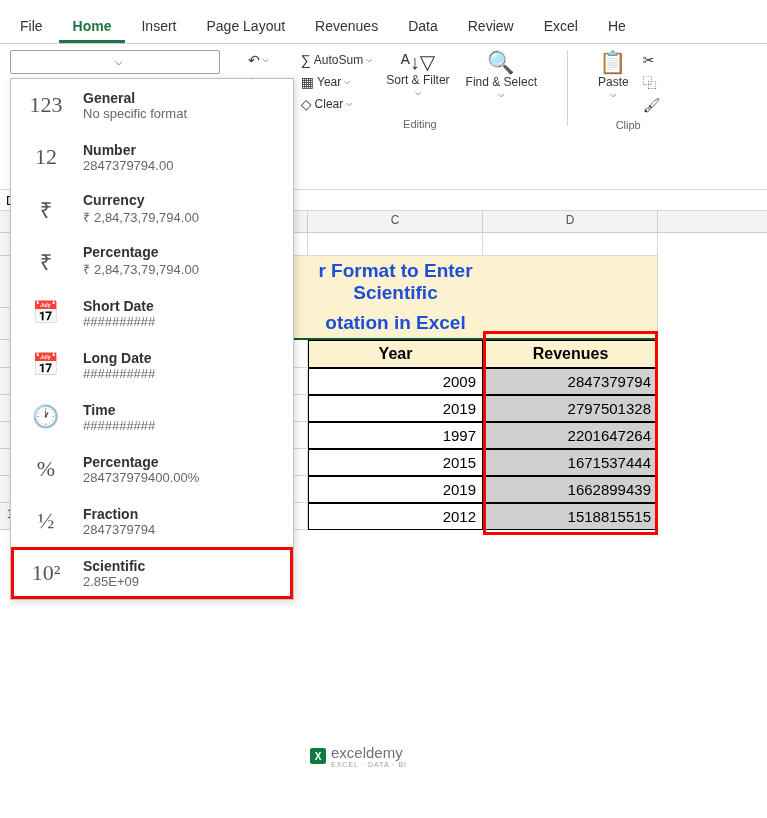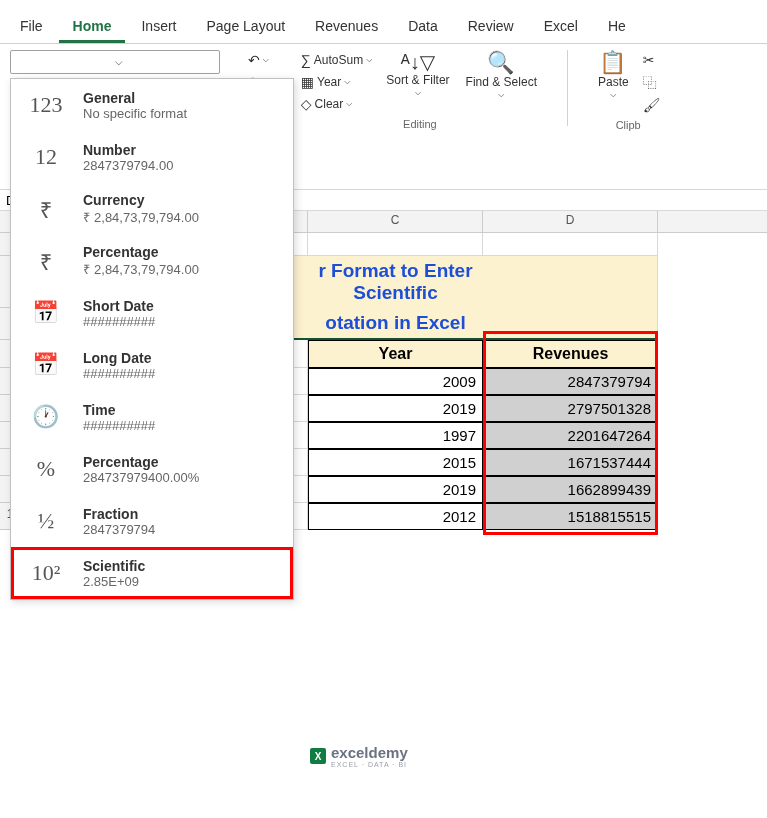--- a/index.html
+++ b/index.html
@@ -49,21 +49,21 @@
 .data-cell { border: 1px solid #000; }
 .rev-cell { background: #d0d0d0; border: 1px solid #000; }
 .col-c { width: 175px; }
 .col-d { width: 175px; }
 .col-rest { width: 280px; }
 
 .rev-highlight { position: absolute; border: 3px solid #ff0000; pointer-events: none; z-index: 5; }
 
 .excel-logo { position: absolute; left: 310px; top: 744px; font-size: 12px; color: #9aa0a6; display: flex; align-items: center; gap: 5px; }
 .excel-logo .sq { width: 16px; height: 16px; background: #107c41; color: #fff; font-size: 10px; font-weight: 700; display: flex; align-items: center; justify-content: center; border-radius: 2px; }
-.excel-logo .big { font-size: 15px; font-weight: 700; color: #6b7280; }
+.excel-logo .big { font-size: 15px; font-weight: 400; color: #6b7280; }
 .excel-logo .sub { font-size: 7px; letter-spacing: 1px; }
 .undo-redo .caret-sm { font-size: 8px; }
 </style>
 </head>
 <body>
 
 <div class="ribbon-tabs" id="rtabs">
     <div class="ribbon-tab">File</div>
     <div class="ribbon-tab active">Home</div>
     <div class="ribbon-tab">Insert</div>

